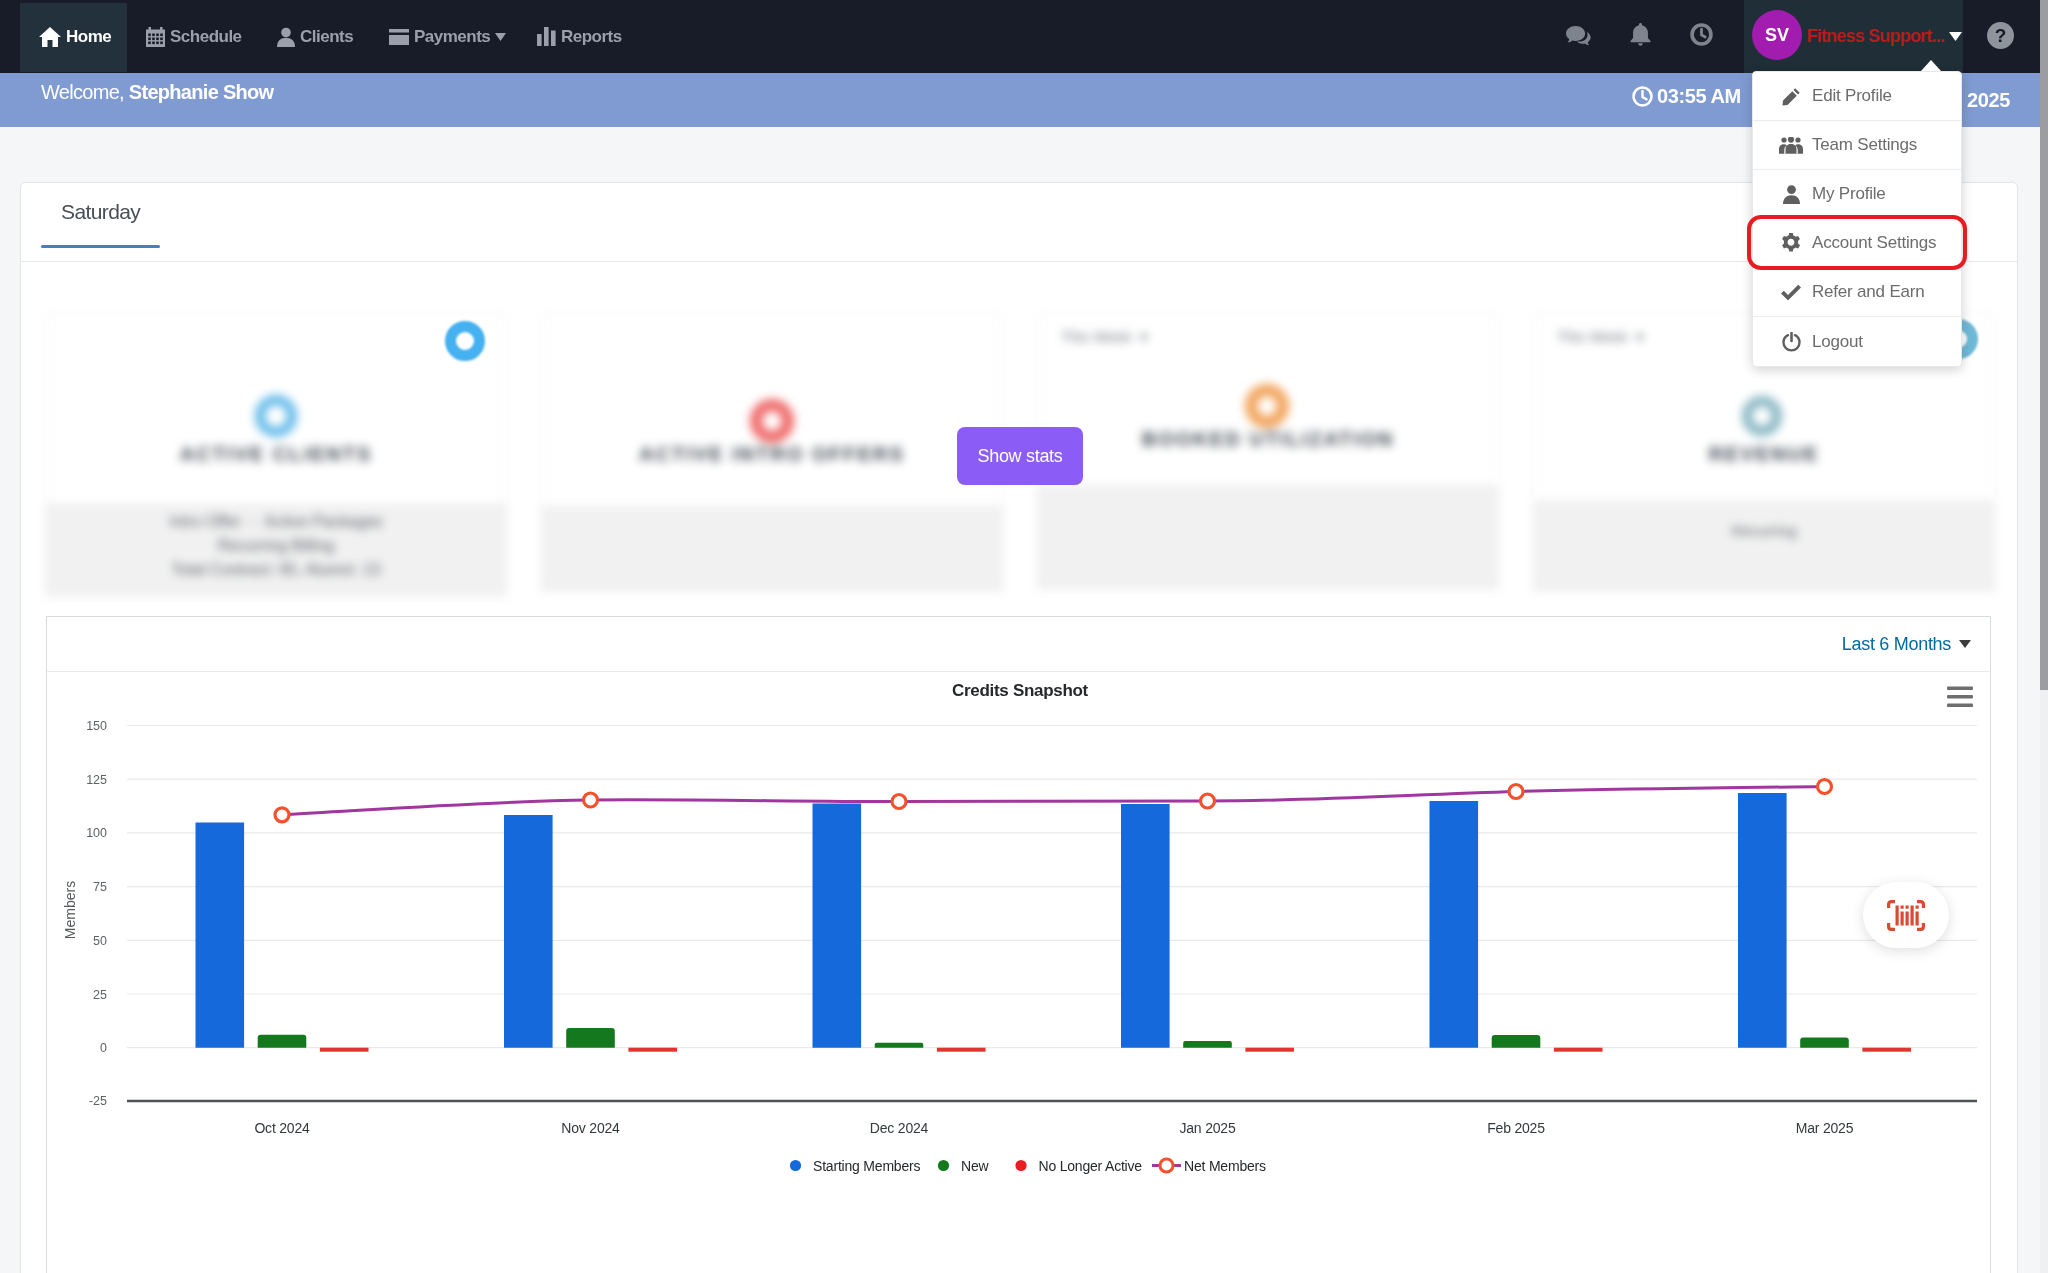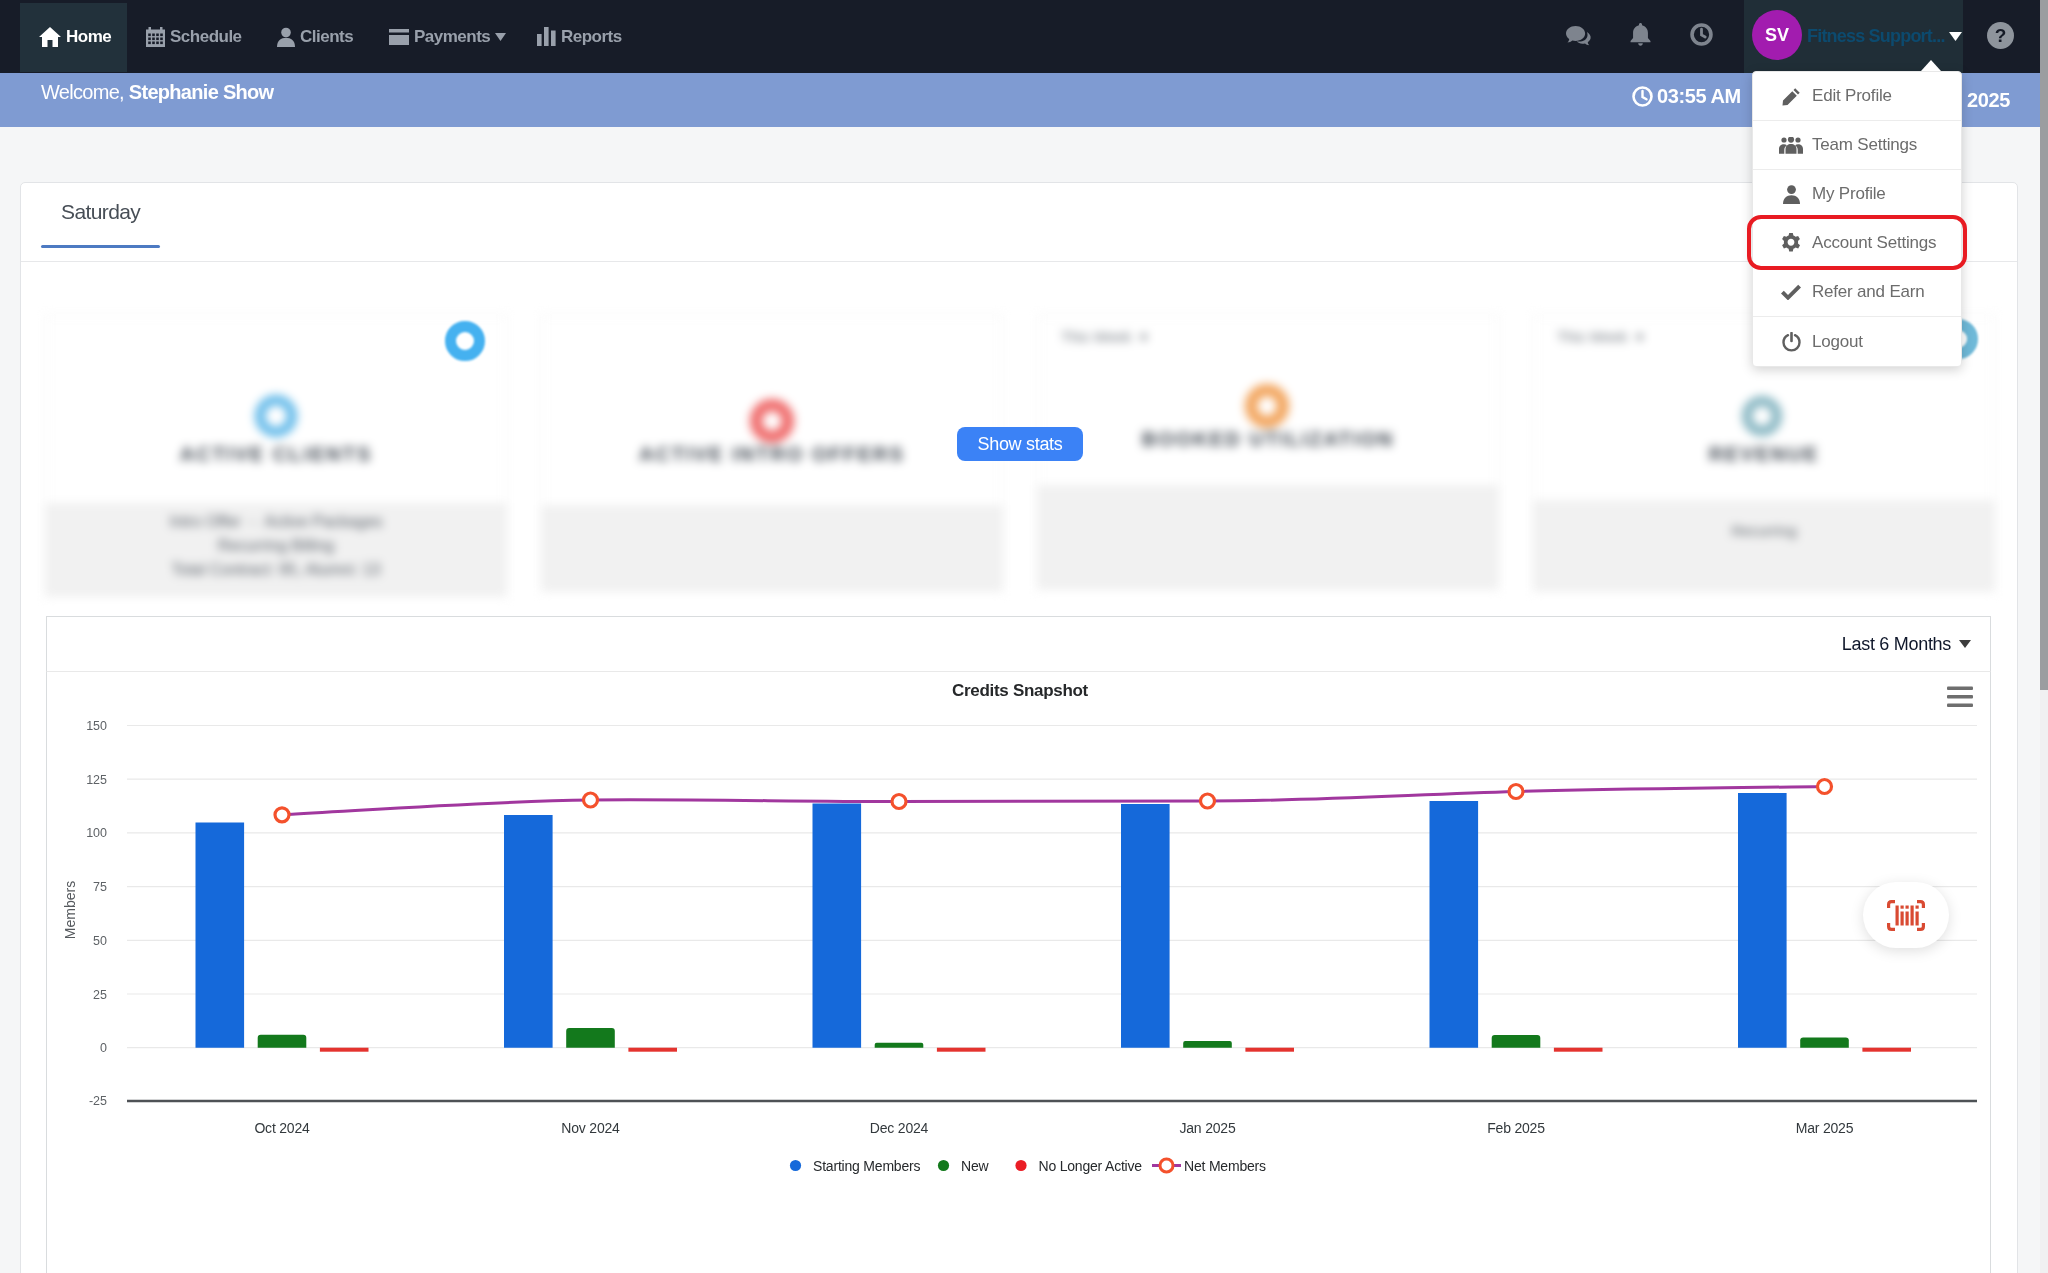--- a/index.html
+++ b/index.html
@@ -11,21 +11,21 @@
   #navbar { left:0; top:0; width:2048px; height:73px; background:#171c28; }
   #hometile { left:20px; top:3px; width:107px; height:69px; background:#22313b; }
   .navitem { top:0; height:73px; display:flex; align-items:center; color:#99a0ab;
              font-size:17px; font-weight:700; letter-spacing:-0.5px; }
   .navitem svg { margin-right:5px; }
   #togglebg { left:1744px; top:0; width:219px; height:73px; background:#202e37; }
   #avatar { left:1752px; top:10px; width:50px; height:50px; border-radius:50%;
             background:#a21caf; color:#fff; font-size:18px; font-weight:700;
             display:flex; align-items:center; justify-content:center; letter-spacing:0; }
   #fitname { left:1807px; top:0; height:73px; display:flex; align-items:center;
-             color:#0c4a6e; font-size:18px; font-weight:700; letter-spacing:-0.8px; }
+             color:#b91c1c; font-size:18px; font-weight:700; letter-spacing:-0.8px; }
   #helpc { left:1987px; top:22px; width:27px; height:27px; border-radius:50%;
            background:#8e949c; color:#151a26; font-weight:700; font-size:19px;
            display:flex; align-items:center; justify-content:center; }
 
   
   #bluebar { left:0; top:73px; width:2048px; height:54px; background:#7f9bd2; }
   #welcome { left:41px; top:73px; height:38px; display:flex; align-items:center;
              color:#fff; font-size:20px; letter-spacing:-0.7px; }
   #timebox { left:1632px; top:73px; height:46px; display:flex; align-items:center;
              color:#fff; font-size:20px; font-weight:700; letter-spacing:-0.4px; }
@@ -42,31 +42,31 @@
   
   .statcard { top:314px; width:462px; background:#fff; border:1px solid #ececec; }
   .scblur { filter: blur(5px); }
   .sctitle { width:100%; text-align:center; font-weight:700; font-size:20px;
              letter-spacing:2px; color:#3d454f; }
   .donut { border-radius:50%; }
   .greysec { left:0; width:460px; background:#f1f1f1; }
   .thisweek { font-size:15px; color:#6d747c; }
 
   
-  #showstats { left:957px; top:427px; width:126px; height:34px; background:#3b82f6;
+  #showstats { left:957px; top:427px; width:126px; height:58px; background:#8b5cf6;
                border-radius:8px; color:#fff; font-size:18px; display:flex;
                align-items:center; justify-content:center; z-index:30; letter-spacing:-0.3px; }
 
   
   #chartpanel { left:46px; top:616px; width:1945px; height:700px; background:#fff;
                 border:1px solid #d9dcde; }
   #charttopbar { left:46px; top:616px; width:1945px; height:56px; background:#fff;
                  border:1px solid #d9dcde; border-bottom:1px solid #e9e9e9; }
   #last6 { left:1800px; top:616px; width:171px; height:56px; display:flex; align-items:center;
-           justify-content:flex-end; font-size:18px; color:#0f172a; letter-spacing:-0.3px; }
+           justify-content:flex-end; font-size:18px; color:#0369a1; letter-spacing:-0.3px; }
 
   
   #sbtrack { left:2040px; top:0; width:8px; height:1273px; background:#f0f0f1; }
   #sbthumb { left:2040px; top:0; width:8px; height:690px; background:#9b9da0; }
 
   
   #ddcaret { left:1921px; top:60px; width:0; height:0;
              border-left:10px solid transparent; border-right:10px solid transparent;
              border-bottom:11px solid #fff; z-index:51; }
   #dropdown { left:1752px; top:71px; width:210px; background:#fff; border:1px solid #e8e8e8;

